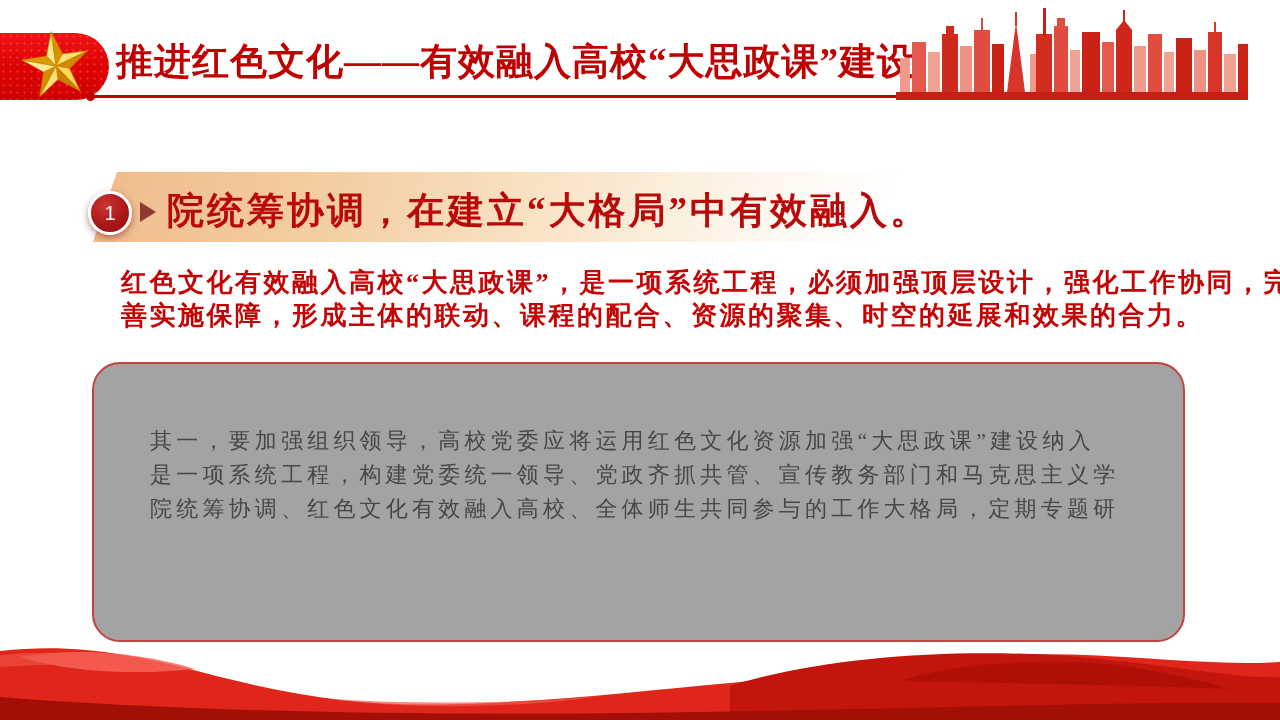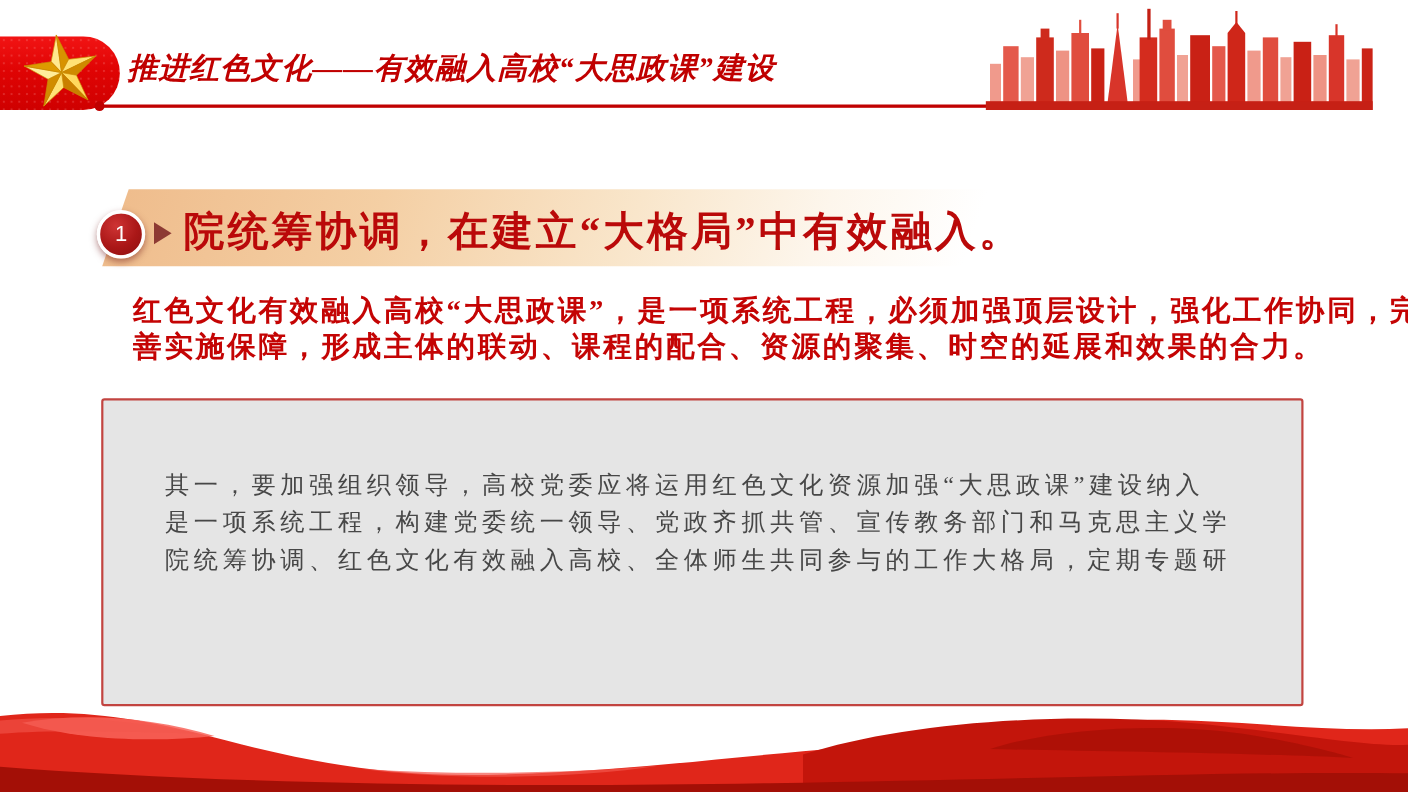--- a/index.html
+++ b/index.html
@@ -14,21 +14,21 @@
     border-radius:0 34px 34px 0;
     background:linear-gradient(180deg,#f21414 0%,#e00404 45%,#cf0000 100%);
     background-image:radial-gradient(rgba(255,170,170,0.22) 1px,transparent 1.4px),
                      linear-gradient(180deg,#f21414 0%,#e00404 45%,#cf0000 100%);
     background-size:7px 7px,100% 100%;
   }
   .hdr-star{position:absolute;left:20px;top:-3px;width:72px;height:72px;transform:rotate(-8deg);}
   .hdr-title{
     position:absolute;left:116px;top:42px;height:40px;line-height:40px;
     font-family:"Liberation Serif","DejaVu Serif",serif;
-    font-size:27px;font-weight:600;color:#c00000;letter-spacing:1px;white-space:nowrap;font-style:italic;
+    font-size:37px;font-weight:600;color:#c00000;letter-spacing:1px;white-space:nowrap;
   }
   .hdr-line-dot{position:absolute;left:86px;top:92px;width:9px;height:9px;border-radius:50%;background:#c00000;}
   .hdr-line{position:absolute;left:93px;top:95px;width:1043px;height:3px;background:#c00000;}
   .skyline{position:absolute;left:896px;top:6px;width:352px;height:94px;}
   
   .banner{
     position:absolute;left:117px;top:172px;width:782px;height:70px;
     transform:skewX(-19deg);transform-origin:top left;
     background:linear-gradient(90deg,#efbd8d 0%,#f4cfa4 30%,#f9e6cb 60%,#fdf6ec 82%,rgba(255,255,255,0) 100%);
   }
@@ -52,21 +52,21 @@
   
   .intro{
     position:absolute;left:121px;top:266px;line-height:33px;
     font-family:"Liberation Serif","DejaVu Serif",serif;
     font-size:26px;font-weight:bold;color:#c40404;letter-spacing:2.5px;
   }
   .intro div{white-space:nowrap;}
   
   .body-box{
     position:absolute;left:92px;top:362px;width:1089px;height:276px;
-    border:2px solid #c24440;border-radius:3px;background:#e5e5e5;
+    border:2px solid #c24440;border-radius:28px;background:#a3a3a3;
   }
   .body-text{
     position:absolute;left:56px;top:60px;line-height:34px;
     font-family:"Liberation Serif","DejaVu Serif",serif;
     font-size:22px;font-weight:400;color:#474747;letter-spacing:4.2px;
   }
   .body-text div{white-space:nowrap;}
   
   .ribbon{position:absolute;left:0;top:641px;width:1280px;height:79px;}
 </style>

